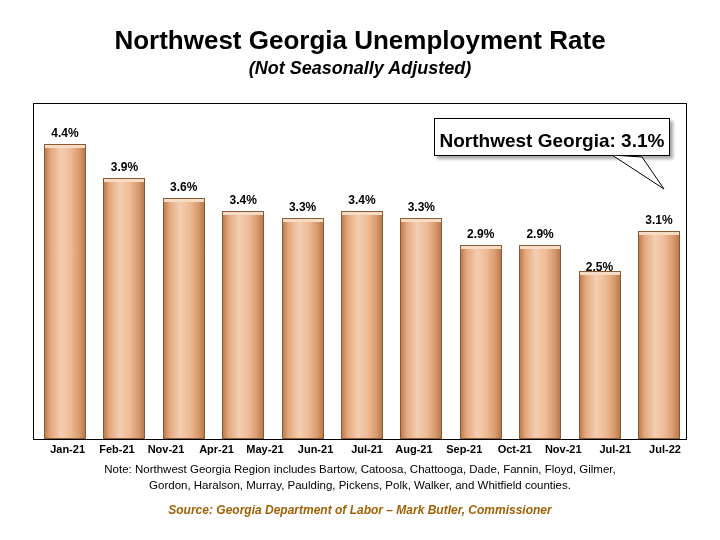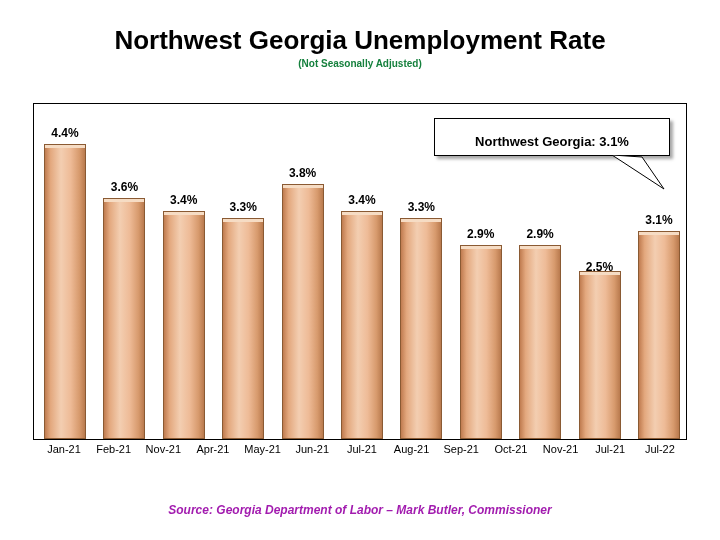--- a/index.html
+++ b/index.html
@@ -29,24 +29,25 @@
     text-align: center;
   }
   .chart-title {
     font-size: 26px;
     font-weight: bold;
     color: #000000;
     letter-spacing: 0px;
     line-height: 1.12;
   }
   .chart-subtitle {
-    font-size: 10px;
-    font-weight: bold;
-    color: #15803d;
+    font-size: 18px;
+    font-weight: bold;
+    color: #000000;
     margin-top: 3px;
+    font-style: italic;
   }
 
   
   .plot-frame {
     position: absolute;
     left: 33px;
     top: 103px;
     width: 654px;
     height: 337px;
     border: 1px solid #000000;
@@ -127,43 +128,43 @@
     left: 43px;
     top: 443px;
     width: 654px;
     display: flex;
     justify-content: space-between;
     padding-right: 16px;
     box-sizing: border-box;
   }
   .x-label {
     width: 42px;
-    text-align: center;
+    text-align: right;
     font-size: 11px;
-    font-weight: normal;
+    font-weight: bold;
     color: #000000;
   }
 
   
   .callout {
     position: absolute;
     left: 434px;
     top: 118px;
     width: 236px;
     height: 38px;
     background: #ffffff;
     border: 1px solid #000000;
     box-shadow: 3px 3px 3px rgba(0,0,0,0.35);
     display: flex;
     align-items: center;
     justify-content: center;
     box-sizing: border-box;
   }
   .callout-text {
-    font-size: 13px;
+    font-size: 19px;
     font-weight: bold;
     color: #000000;
     margin-top: 8px;
   }
   .callout-tail {
     position: absolute;
     left: 612px;
     top: 155px;
     width: 60px;
     height: 36px;
@@ -182,55 +183,55 @@
   }
   .source {
     position: absolute;
     left: 0;
     top: 503px;
     width: 720px;
     text-align: center;
     font-size: 12px;
     font-weight: bold;
     font-style: italic;
-    color: #a21caf;
+    color: #a16207;
   }
 </style>
 </head>
 <body>
 
 <div class="slide">
 
   <div class="title-block">
     <div class="chart-title">Northwest Georgia Unemployment Rate</div>
     <div class="chart-subtitle">(Not Seasonally Adjusted)</div>
   </div>
 
   <div class="plot-frame">
     <div class="plot-area">
       <div class="bars" id="bars">
           <div class="bar-col">
             <div class="bar-value" style="bottom: 299px;">4.4%</div>
             <div class="bar" style="height: 295px;"></div>
           </div>
           <div class="bar-col">
+            <div class="bar-value" style="bottom: 265px;">3.9%</div>
+            <div class="bar" style="height: 261px;"></div>
+          </div>
+          <div class="bar-col">
             <div class="bar-value" style="bottom: 245px; margin-top: 28px;">3.6%</div>
             <div class="bar" style="height: 241px;"></div>
           </div>
           <div class="bar-col">
             <div class="bar-value" style="bottom: 232px;">3.4%</div>
             <div class="bar" style="height: 228px;"></div>
           </div>
           <div class="bar-col">
             <div class="bar-value" style="bottom: 225px;">3.3%</div>
             <div class="bar" style="height: 221px;"></div>
-          </div>
-          <div class="bar-col">
-            <div class="bar-value" style="bottom: 259px;">3.8%</div>
-            <div class="bar" style="height: 255px;"></div>
           </div>
           <div class="bar-col">
             <div class="bar-value" style="bottom: 232px;">3.4%</div>
             <div class="bar" style="height: 228px;"></div>
           </div>
           <div class="bar-col">
             <div class="bar-value" style="bottom: 225px;">3.3%</div>
             <div class="bar" style="height: 221px;"></div>
           </div>
           <div class="bar-col">
@@ -269,16 +270,20 @@
       <div class="x-label">Jul-22</div>
     </div>
 
   <div class="callout">
     <span class="callout-text">Northwest Georgia: 3.1%</span>
   </div>
   <svg class="callout-tail" viewBox="0 0 60 36">
     <polygon points="0,0 52,34 30,2" fill="#ffffff" stroke="#000000" stroke-width="1"></polygon>
   </svg>
 
+  <div class="note">
+    <div>Note: Northwest Georgia Region includes Bartow, Catoosa, Chattooga, Dade, Fannin, Floyd, Gilmer,</div>
+    <div>Gordon, Haralson, Murray, Paulding, Pickens, Polk, Walker, and Whitfield counties.</div>
+  </div>
 
   <div class="source">Source:  Georgia Department of Labor – Mark Butler, Commissioner</div>
 
 </div>
 
 </body></html>

